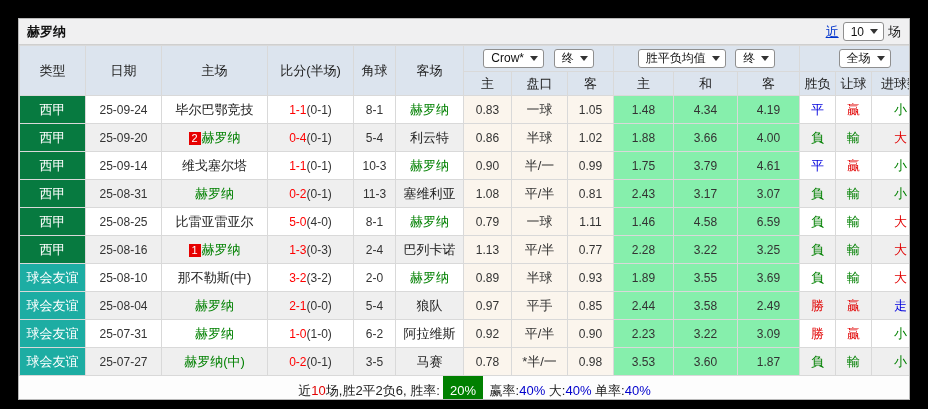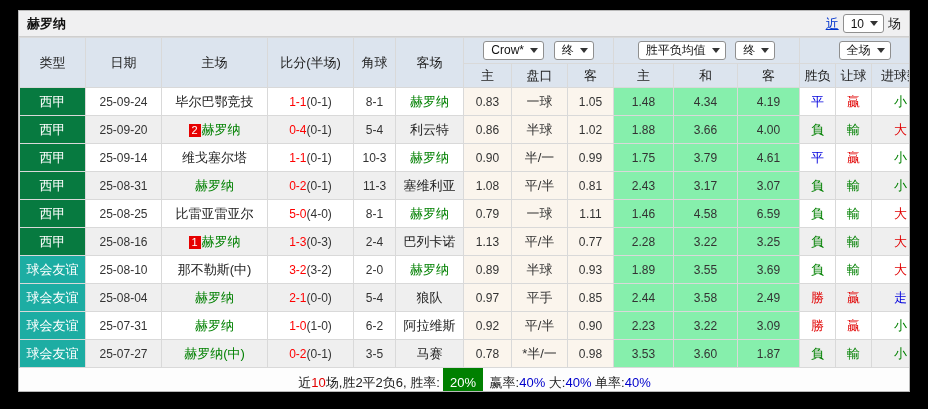--- a/index.html
+++ b/index.html
@@ -1,18 +1,18 @@
 <!DOCTYPE html>
 <html><head>
 <meta charset="utf-8">
 <style>
   * { margin:0; padding:0; box-sizing:border-box; }
   html,body { background:#000; width:928px; height:409px; overflow:hidden;
     font-family:"Liberation Sans","DejaVu Sans",sans-serif; }
-  #content { position:absolute; left:18px; top:10px; width:892px; height:382px;
+  #content { position:absolute; left:18px; top:18px; width:892px; height:382px;
     background:#fff; overflow:hidden; border:1px solid #b9b9b9; }
   
   .titlebar { height:26px; background:#f0f0f1; border-bottom:1px solid #cfcfcf;
     display:flex; align-items:center; padding:0 8px; font-size:13px; color:#222; }
   .titlebar .team { font-weight:bold; color:#111; }
   .titlebar .spacer { flex:1; }
   .tb-right { display:flex; align-items:center; gap:4px; font-size:13px; }
   .link { color:#0033cc; text-decoration:underline; cursor:pointer; }
   
   .sel { display:inline-flex; align-items:center; gap:6px; background:#fff;

